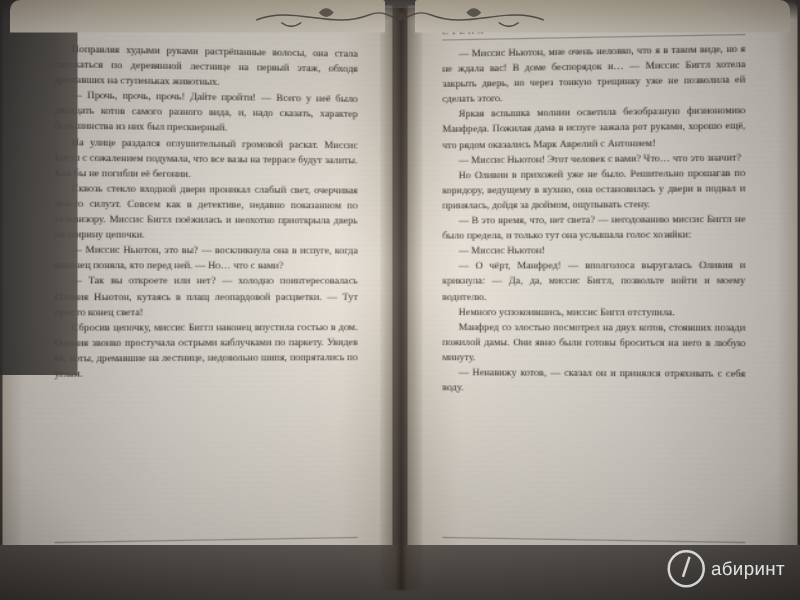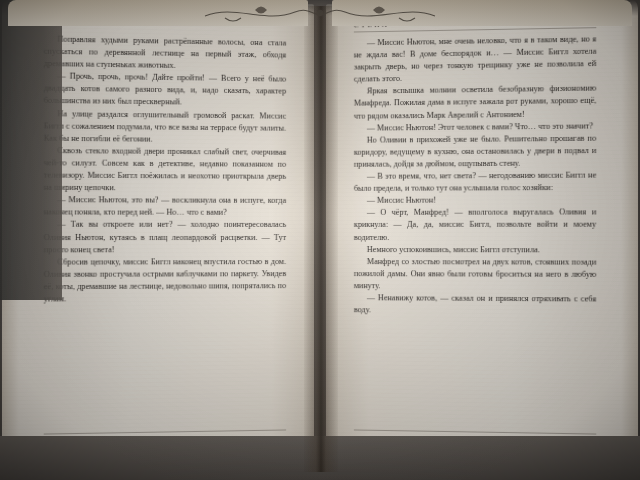--- a/index.html
+++ b/index.html
@@ -306,14 +306,18 @@
         <path d="M240 14 C 210 2, 180 22, 150 10 C 135 4, 130 16, 125 11"></path>
         <circle cx="125" cy="11" r="3.2" fill="#4c453c" stroke="none"></circle>
         <path d="M60 8 q 6 -7 12 0 q -6 7 -12 0 Z" fill="#5b5248" stroke="none"></path>
         <path d="M178 8 q 6 -7 12 0 q -6 7 -12 0 Z" fill="#5b5248" stroke="none"></path>
         <path d="M30 16 q 8 6 16 0"></path>
         <path d="M204 16 q 8 6 16 0"></path>
       </g>
     </svg>
   </div>
 
+  <div class="watermark">
+    <div class="wm-circle"></div>
+    <span class="wm-text">абиринт</span>
+  </div>
 
 </div>
 
 </body></html>

